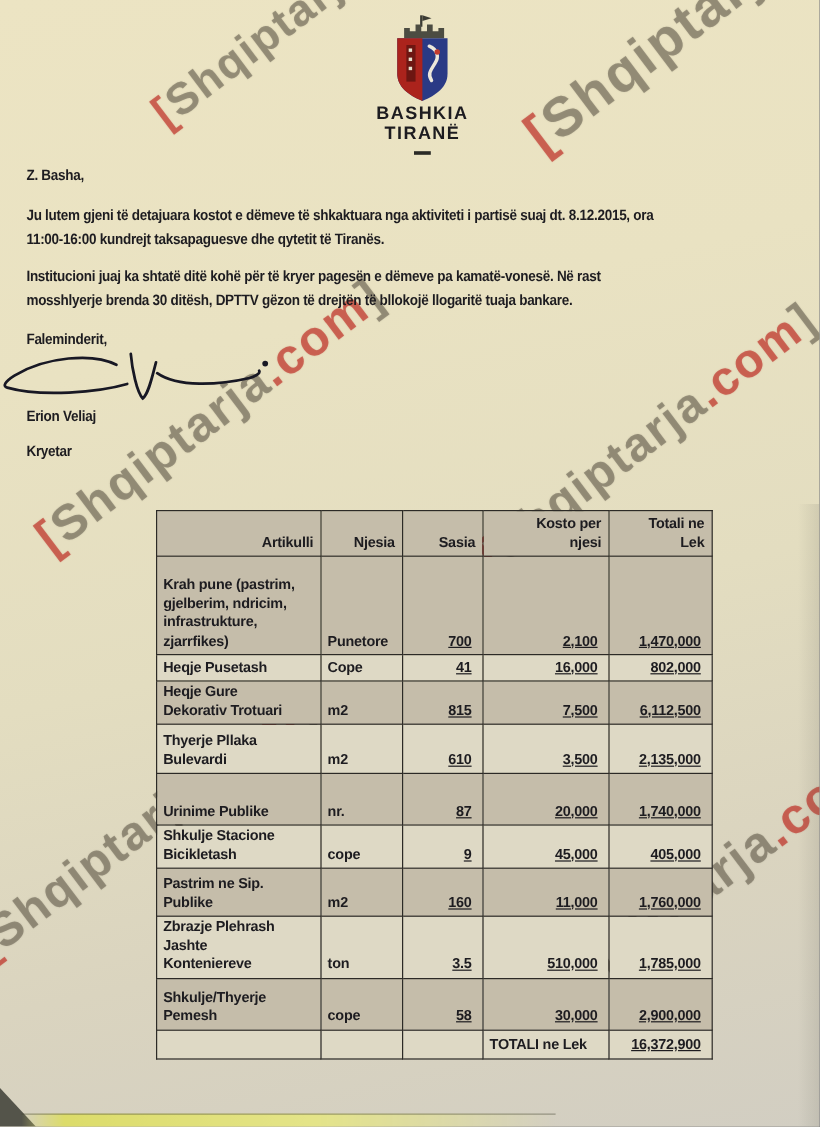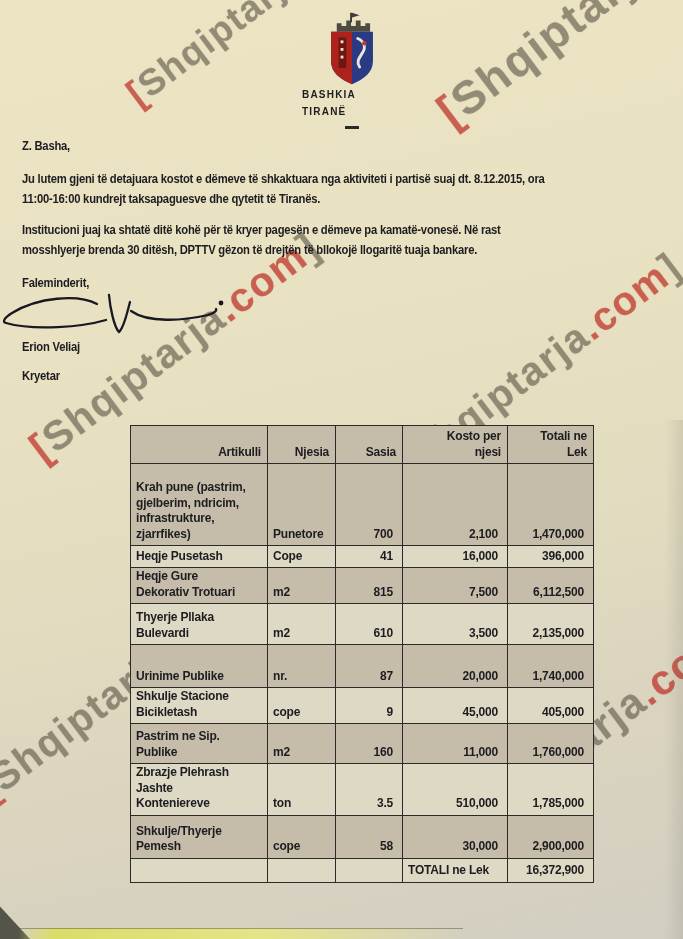--- a/index.html
+++ b/index.html
@@ -8,35 +8,35 @@
     background:linear-gradient(168deg,#ece4c3 0%,#e9e2c2 30%,#e3ddc0 55%,#dad4bf 78%,#d2cec2 100%);
     font-family:"Liberation Sans",sans-serif;color:#1d1c20;
   }
   
   .wm{position:absolute;font-weight:700;letter-spacing:.04em;white-space:nowrap;
       transform:rotate(-37deg);transform-origin:0 60%;pointer-events:none;}
   .wm .g{color:rgba(104,96,80,.50);text-shadow:0 0 1px rgba(104,96,80,.35);}
   .wm .r{color:rgba(190,50,40,.60);text-shadow:0 0 1px rgba(190,50,40,.35);}
   
   .crest{position:absolute;left:312px;top:8px;width:80px;height:80px;}
-  .org{position:absolute;left:302px;top:86px;width:100px;
-       font-weight:700;font-size:10px;letter-spacing:1.2px;line-height:17px;}
+  .org{position:absolute;left:302px;top:86px;width:100px;text-align:center;
+       font-weight:700;font-size:15px;letter-spacing:1.2px;line-height:17px;}
   .org .dash{width:14px;height:3px;background:#2a2a26;margin:6px auto 0;}
   
   .tline{position:absolute;left:22px;font-weight:700;font-size:12.5px;line-height:19.5px;
          letter-spacing:-.25px;transform:scaleX(.9);transform-origin:0 0;white-space:pre-line;}
   .sig{position:absolute;left:0;top:291px;width:250px;height:60px;}
   
   .dmg{position:absolute;left:130px;top:425px;border-collapse:collapse;table-layout:fixed;}
   .dmg th,.dmg td{border:1.6px solid #2c2a26;vertical-align:bottom;
        font-weight:700;font-size:12px;letter-spacing:-.2px;line-height:15.5px;
        padding:1px 6px 3px 5px;background:#ded9c5;overflow:hidden;}
   .dmg th{text-align:right;background:#c5bdaa;white-space:pre-line;}
   .dmg td.c-art{white-space:pre-line;}
-  .dmg td.num{text-align:right;padding-right:9px;}
+  .dmg td.num{text-align:right;padding-right:9px;text-decoration:underline;}
   .dmg thead tr{height:38px;}
   .dmg tbody tr:nth-child(odd) td{background:#c5bdaa;}
   .dmg tbody tr:nth-child(1){height:82px;}
   .dmg tbody tr:nth-child(2){height:22px;}
   .dmg tbody tr:nth-child(3){height:21px;}
   .dmg tbody tr:nth-child(4){height:41px;}
   .dmg tbody tr:nth-child(5){height:43px;margin-left:33px;}
   .dmg tbody tr:nth-child(6){height:21px;}
   .dmg tbody tr:nth-child(7){height:40px;}
   .dmg tbody tr:nth-child(8){height:40px;margin-top:28px;}
@@ -134,21 +134,21 @@
       <td class="c-nje">Punetore</td>
       <td class="num c-sas">700</td>
       <td class="num c-kos">2,100</td>
       <td class="num c-tot">1,470,000</td>
     </tr>
         <tr>
       <td class="c-art">Heqje Pusetash</td>
       <td class="c-nje">Cope</td>
       <td class="num c-sas">41</td>
       <td class="num c-kos">16,000</td>
-      <td class="num c-tot">396,000</td>
+      <td class="num c-tot">802,000</td>
     </tr>
         <tr>
       <td class="c-art">Heqje Gure
 Dekorativ Trotuari</td>
       <td class="c-nje">m2</td>
       <td class="num c-sas">815</td>
       <td class="num c-kos">7,500</td>
       <td class="num c-tot">6,112,500</td>
     </tr>
         <tr>

